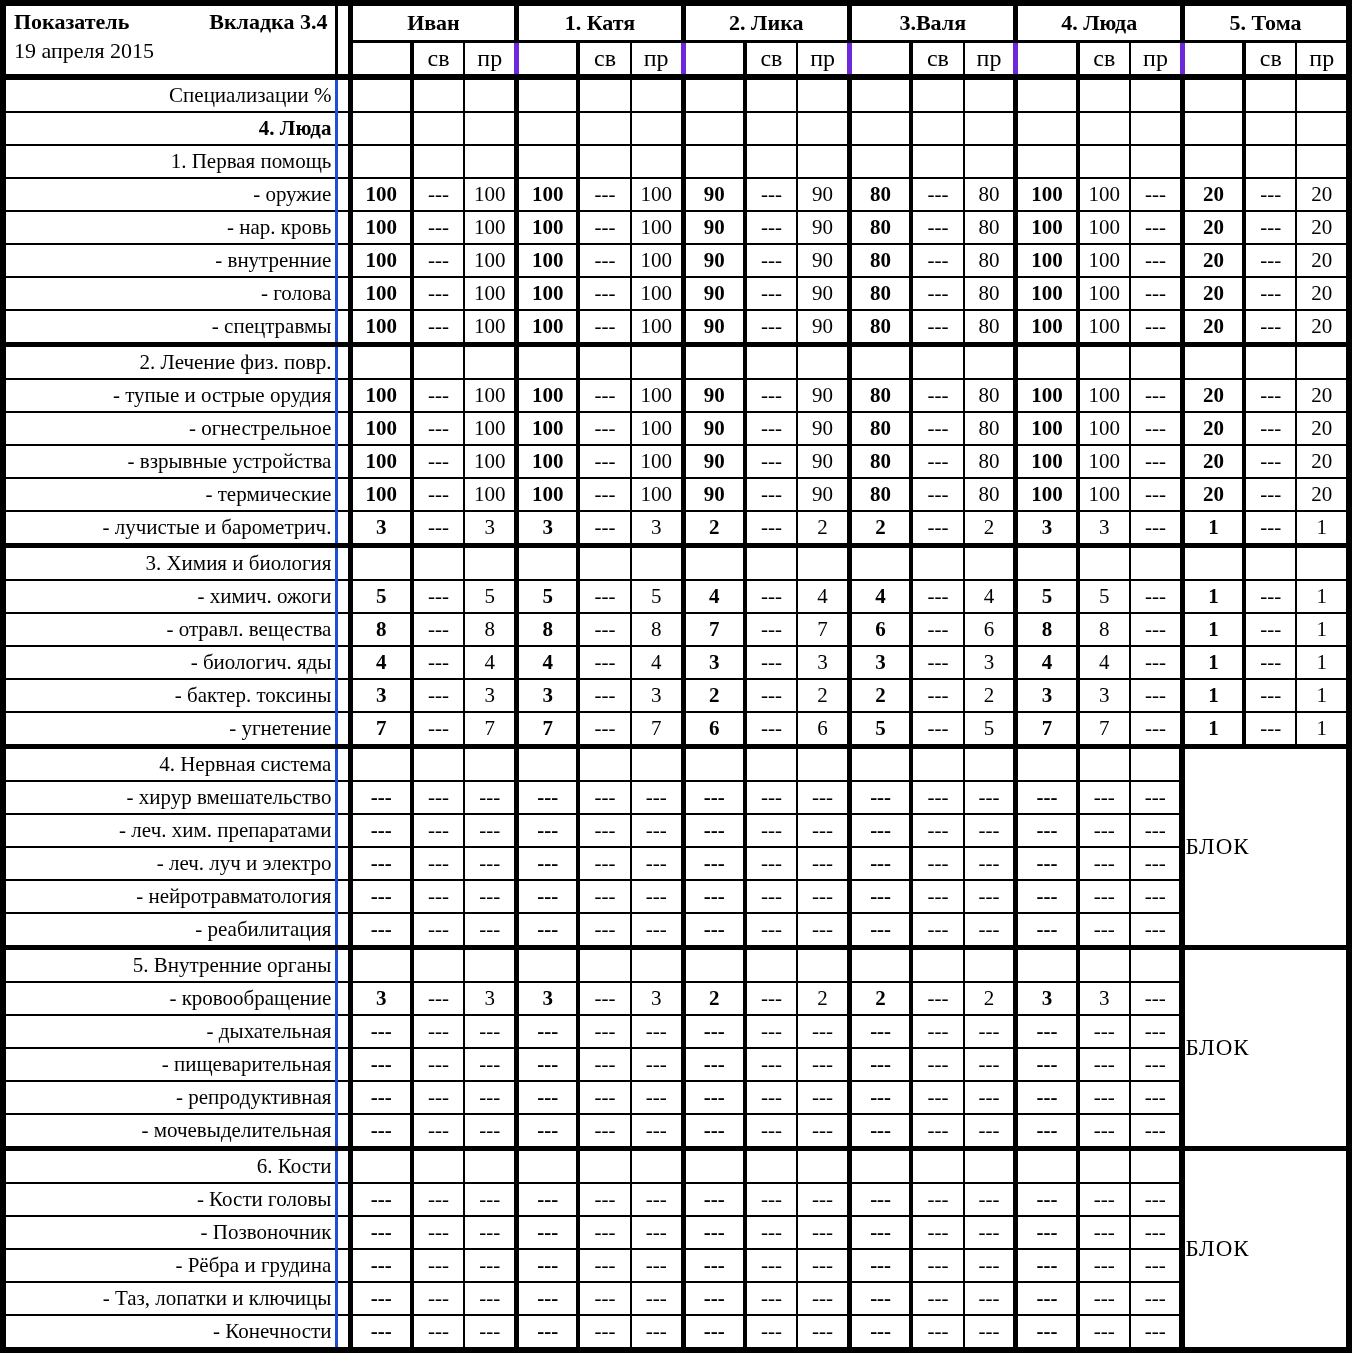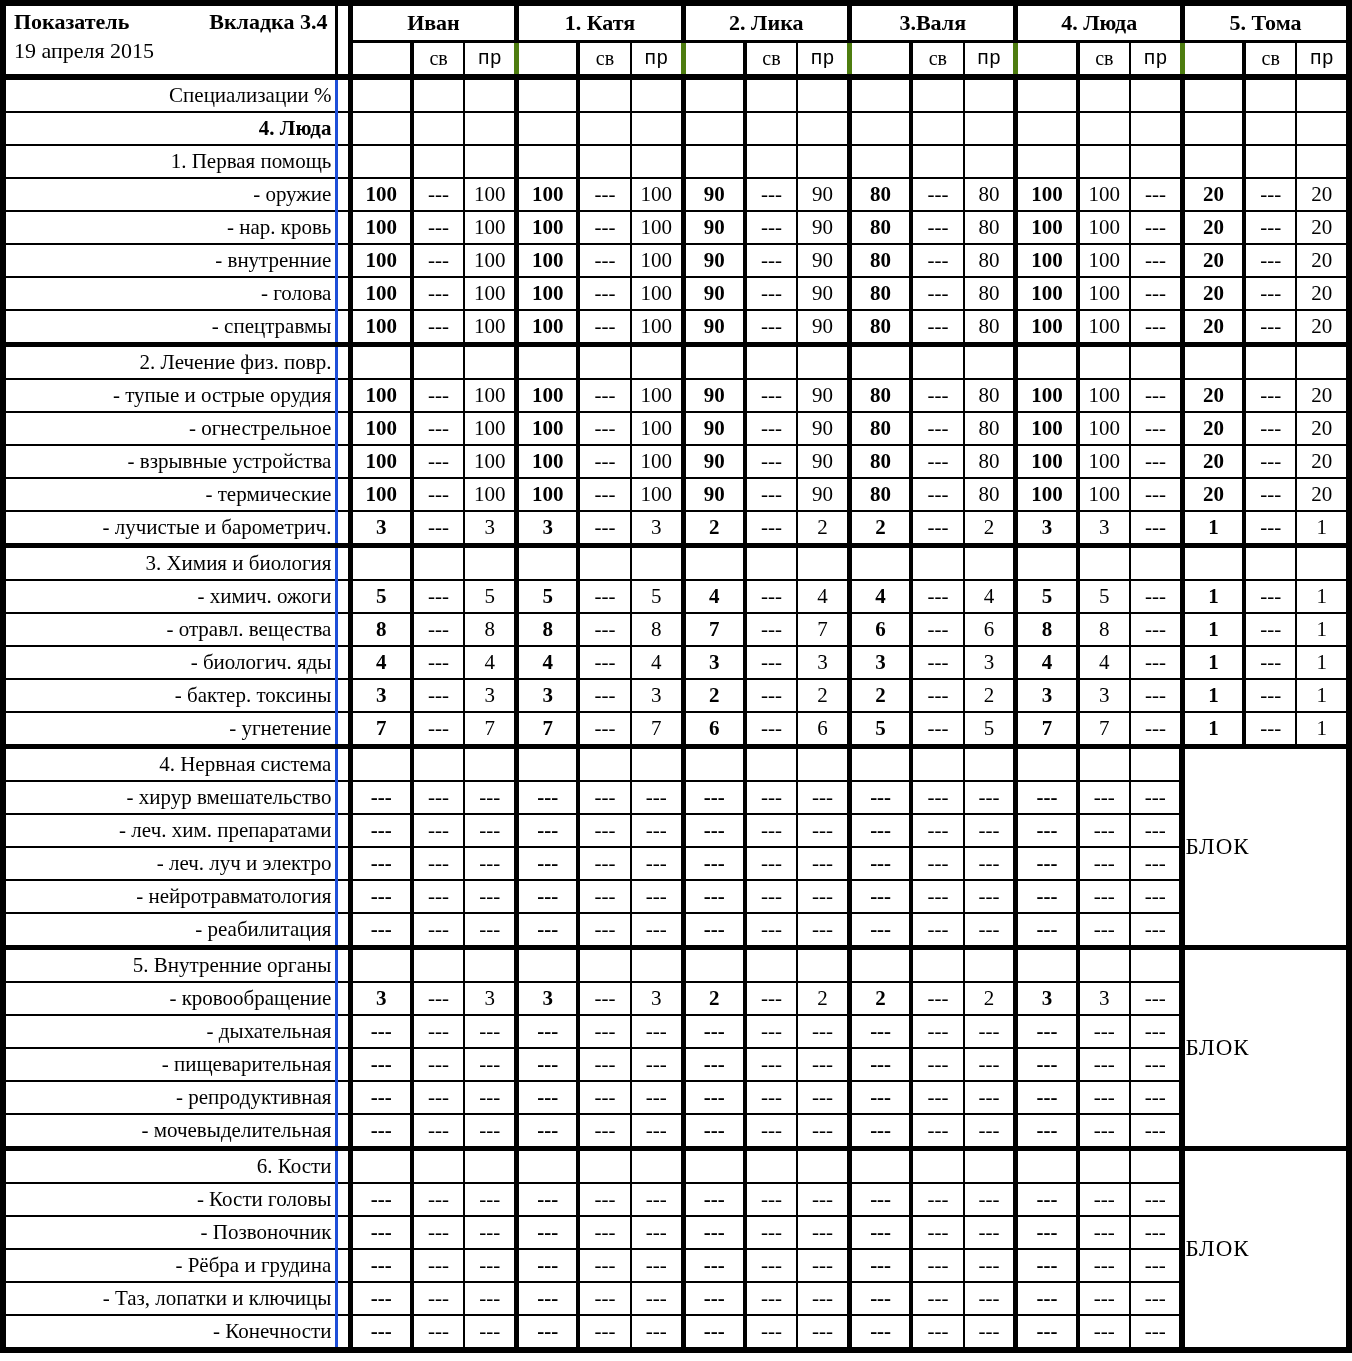--- a/index.html
+++ b/index.html
@@ -63,25 +63,25 @@
     text-align:center;
     border-left:5px solid #000;
     border-right:5px solid #000;
     border-bottom:3px solid #000;
     height:34px;
   }
   tr.sub th{
     height:31px;
     border-bottom:6px solid #000;
     text-align:center;
-    font-size:20px;
+    font-size:24px;
   }
   th.s0{border-left:5px solid #000;border-right:4px solid #000;}
   th.s1{border-right:2px solid #000;}
-  th.s2{border-right:5px solid #4d7c0f;font-family:Liberation Mono, monospace;}
+  th.s2{border-right:5px solid #6d28d9;}
 
   
   td{height:31px;}
   td.lbl{
     text-align:right;
     padding:0 4px 0 8px;
     border-right:3px solid #1d4ed8;
   }
   td.lbl.b{font-weight:bold;}
   td.sp{border-left:3px solid #000;border-right:5px solid #000;}

